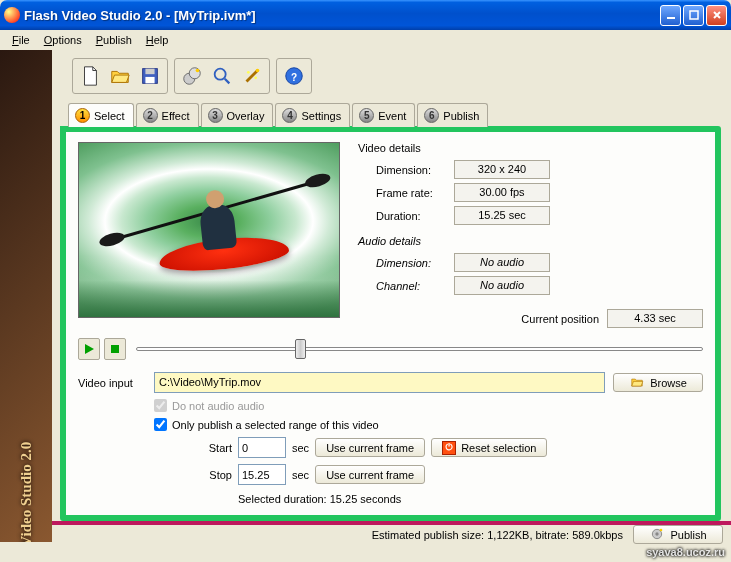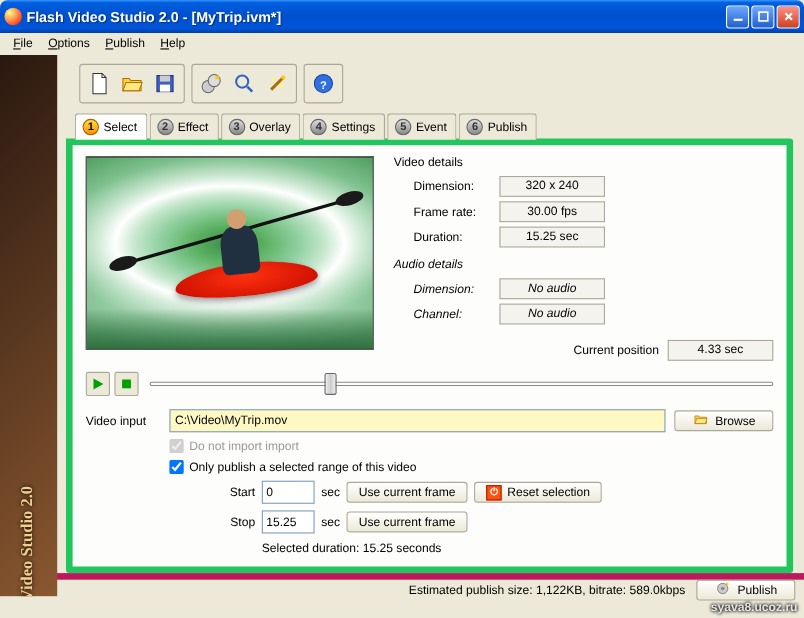--- a/index.html
+++ b/index.html
@@ -70,21 +70,21 @@
 .check-row input { width: 13px; height: 13px; }
 .check-row.disabled { color: #999; }
 
 .range-row { display: flex; align-items: center; gap: 6px; margin-top: 6px; margin-left: 116px; }
 .range-row label.lead { width: 38px; text-align: right; }
 .small-input { width: 48px; height: 21px; border: 1px solid #7f9db9; background: #fff; padding: 0 3px; }
 .reset-ico { width: 14px; height: 14px; background: #ff5010; border: 1px solid #aa2000; display: inline-flex; align-items: center; justify-content: center; color: #fff; font-size: 9px; font-weight: bold; }
 
 .sel-dur { margin-left: 160px; margin-top: 8px; }
 
-.statusbar { height: 26px; border-top: 6px solid #be185d; background: #ece9d8; display: flex; align-items: center; justify-content: flex-end; padding: 0 8px; gap: 10px; margin: 0 -10px; }
+.statusbar { height: 26px; border-top: 4px solid #be185d; background: #ece9d8; display: flex; align-items: center; justify-content: flex-end; padding: 0 8px; gap: 10px; margin: 0 -10px; }
 .watermark { position: absolute; right: 6px; bottom: 4px; color: rgba(255,255,255,0.85); font-size: 11px; text-shadow: 0 0 3px #000, 0 0 3px #000; pointer-events: none; font-weight: bold; }
 </style>
 </head>
 <body>
 
 <div class="titlebar">
   <div class="app-icon"></div>
   <div class="title">Flash Video Studio 2.0 - [MyTrip.ivm*]</div>
   <div class="win-btns">
     <div class="win-btn min">
@@ -264,21 +264,21 @@
           <span><svg width="16" height="14" viewBox="0 0 24 24">
                 <path d="M3 7h6l2 2h10v10H3z" fill="#ffd040" stroke="#aa7000"></path>
                 <path d="M3 19L6 11h16l-3 8z" fill="#ffe880" stroke="#aa7000"></path>
               </svg></span>
           <span>Browse</span>
         </div>
       </div>
 
       <div class="check-row disabled">
         <input type="checkbox" checked="" disabled="" style="">
-        <span>Do not import import</span>
+        <span>Do not audio audio</span>
       </div>
       <div class="check-row">
         <input type="checkbox" checked="" style="">
         <span>Only publish a selected range of this video</span>
       </div>
 
       <div class="range-row">
         <label class="lead">Start</label>
         <input class="small-input" value="0" style="">
         <span>sec</span>

